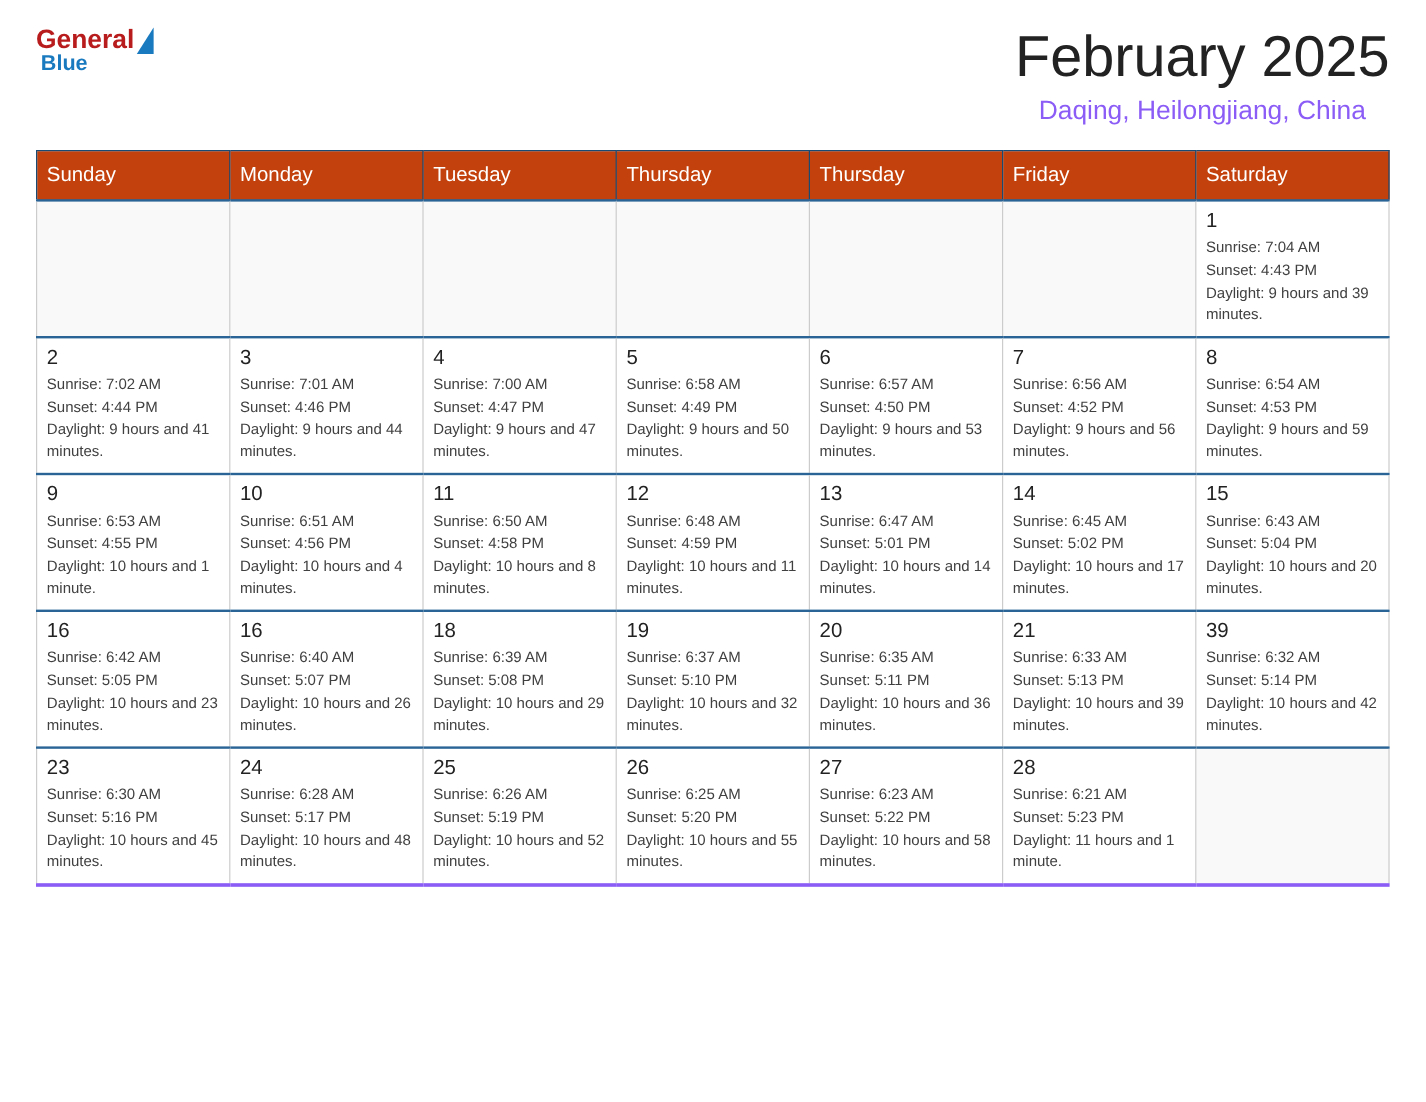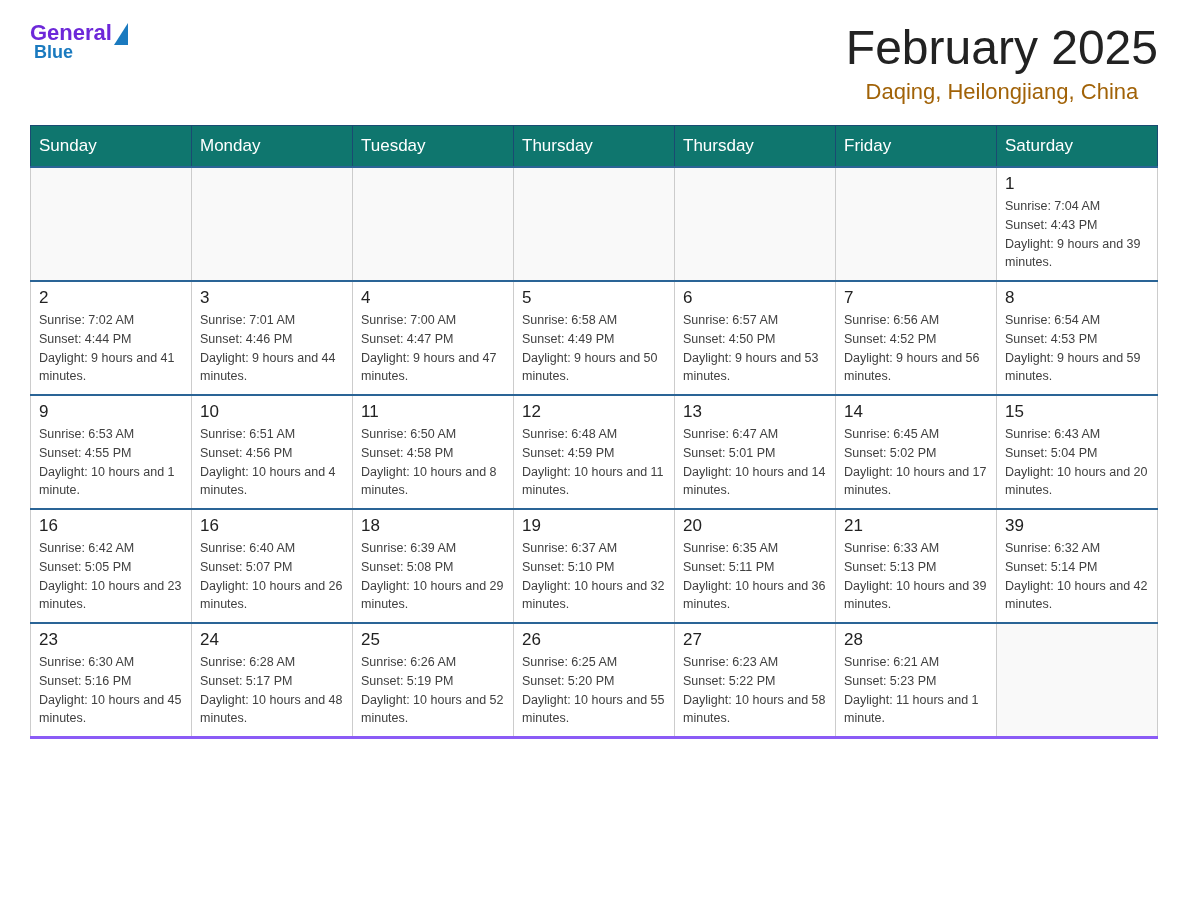--- a/index.html
+++ b/index.html
@@ -17,21 +17,21 @@
       margin-bottom: 20px;
     }
     .logo {
       display: flex;
       align-items: center;
       gap: 0px;
     }
     .logo-text-general {
       font-size: 22px;
       font-weight: bold;
-      color: #6d28d9;
+      color: #b91c1c;
     }
     .logo-text-blue {
       font-size: 18px;
       font-weight: bold;
       color: #1a7abf;
       display: block;
       margin-top: -4px;
       margin-left: 4px;
     }
     .logo-wrapper {
@@ -45,29 +45,29 @@
     .title-section {
       text-align: center;
     }
     .month-title {
       font-size: 48px;
       font-weight: normal;
       color: #222;
     }
     .location {
       font-size: 22px;
-      color: #a16207;
+      color: #8b5cf6;
       margin-top: 4px;
     }
     .calendar {
       width: 100%;
       border-collapse: collapse;
     }
     .calendar th {
-      background: #0f766e;
+      background: #c2410c;
       color: #fff;
       padding: 10px 8px;
       font-size: 17px;
       font-weight: normal;
       text-align: left;
       border: 1px solid #1a4a72;
     }
     .calendar td {
       width: 14.28%;
       vertical-align: top;

